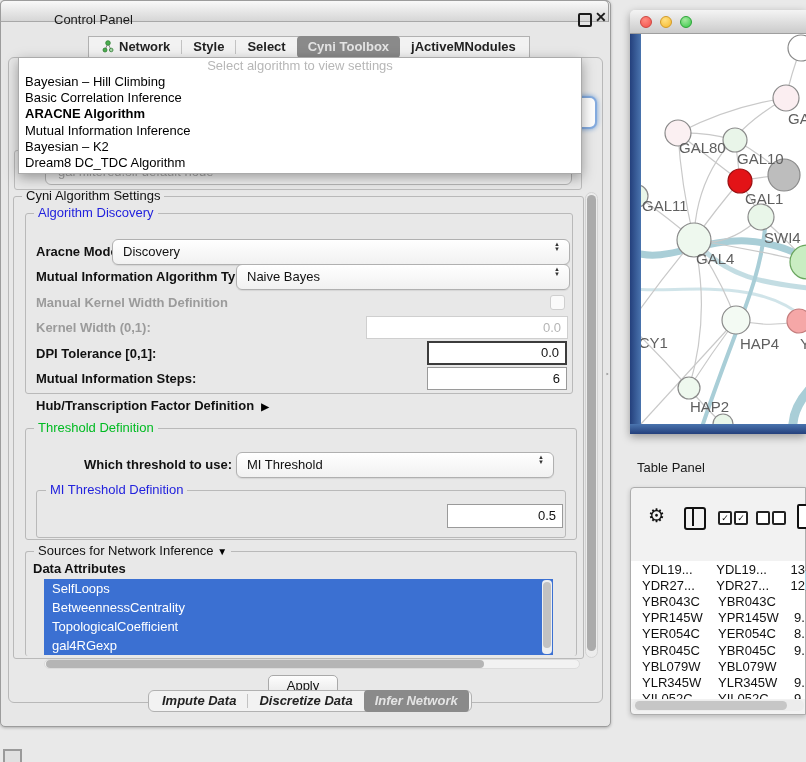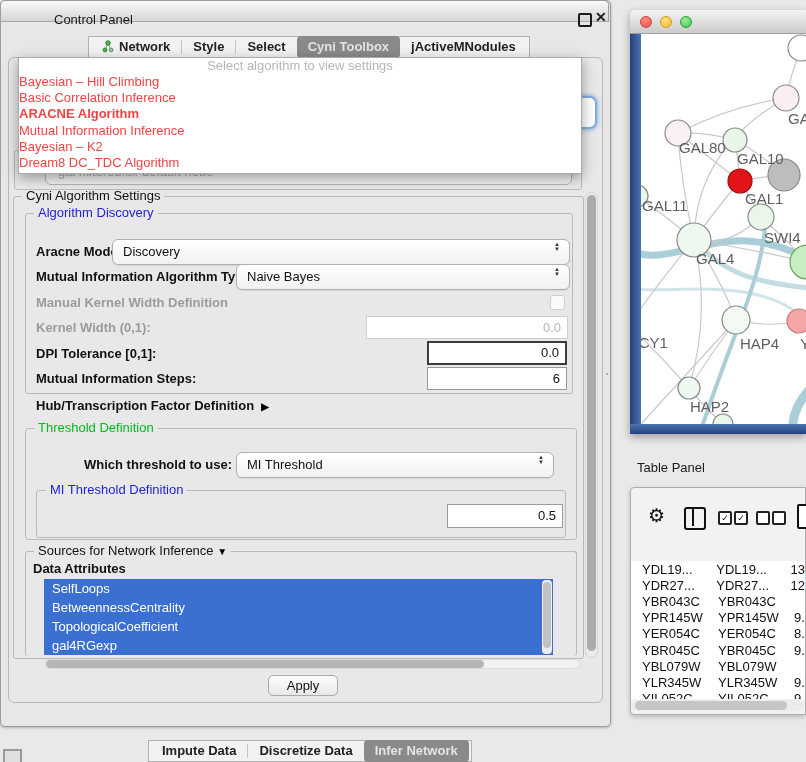--- a/index.html
+++ b/index.html
@@ -27,21 +27,21 @@
   .tabsep{width:1px;height:14px;background:#c3c3c3;}
   .net-tab-icon{display:inline-block;width:12px;height:13px;margin-right:5px;vertical-align:-2px;}
 
   
   .content-box{left:8px;top:57px;width:593px;height:644px;border:1px solid #b8b8b8;border-radius:6px;background:#e8e8e8;}
 
   
   .popup{left:18px;top:57px;width:562px;height:115px;background:#fff;border:1px solid #ababab;
          box-shadow:0 4px 12px rgba(0,0,0,.35);z-index:50;}
   .popup-prompt{height:16px;line-height:16px;text-align:center;color:#b7b7b7;}
-  .popup-item{height:16.2px;line-height:16.2px;color:#ef4444;}
+  .popup-item{height:16.2px;line-height:16.2px;padding-left:6px;color:#000000;}
   .popup-item.hl{font-weight:bold;}
   .focus-frag{left:578px;top:96px;width:17px;height:29px;background:#fdfdfd;border:2px solid #84abdf;
               border-left:none;border-radius:0 7px 7px 0;box-shadow:0 0 5px #6a9cd8;z-index:40;}
   .under-group{left:14px;top:150px;width:566px;height:38px;border:1px solid #bcbcbc;border-radius:3px;z-index:1;}
   .under-combo{left:45px;top:158px;width:527px;height:27px;background:#f1f1f1;border:1px solid #b5b5b5;border-radius:6px;
                box-sizing:border-box;color:#a8a8a8;line-height:25px;padding-left:12px;z-index:2;}
 
   
   .group{position:absolute;border:1px solid #b9b9b9;border-radius:3px;}
   .group-label{position:absolute;background:#e8e8e8;padding:0 4px;font-size:13px;white-space:nowrap;line-height:14px;}
@@ -229,21 +229,21 @@
     <div class="attr-item">TopologicalCoefficient</div>
     <div class="attr-item">gal4RGexp</div>
   </div>
   <div class="abs attr-vtrack"></div>
   <div class="abs attr-vthumb"></div>
   <div class="abs hscroll-track"></div>
   <div class="abs hscroll-thumb"></div>
 
   <div class="abs apply-btn">Apply</div>
 
-  <div class="tabbar" style="left:148px;top:740px;border-radius:0;">
+  <div class="tabbar" style="left:148px;top:690px;border-radius:6px;font-style:italic;">
     <div class="tab">Impute Data</div>
     <div class="tabsep"></div>
     <div class="tab">Discretize Data</div>
     <div class="tab sel">Infer Network</div>
   </div>
 
   <div class="abs bl-icon"></div>
   <div class="abs divider-handle">‣</div>
 
   <div class="abs net-window">

